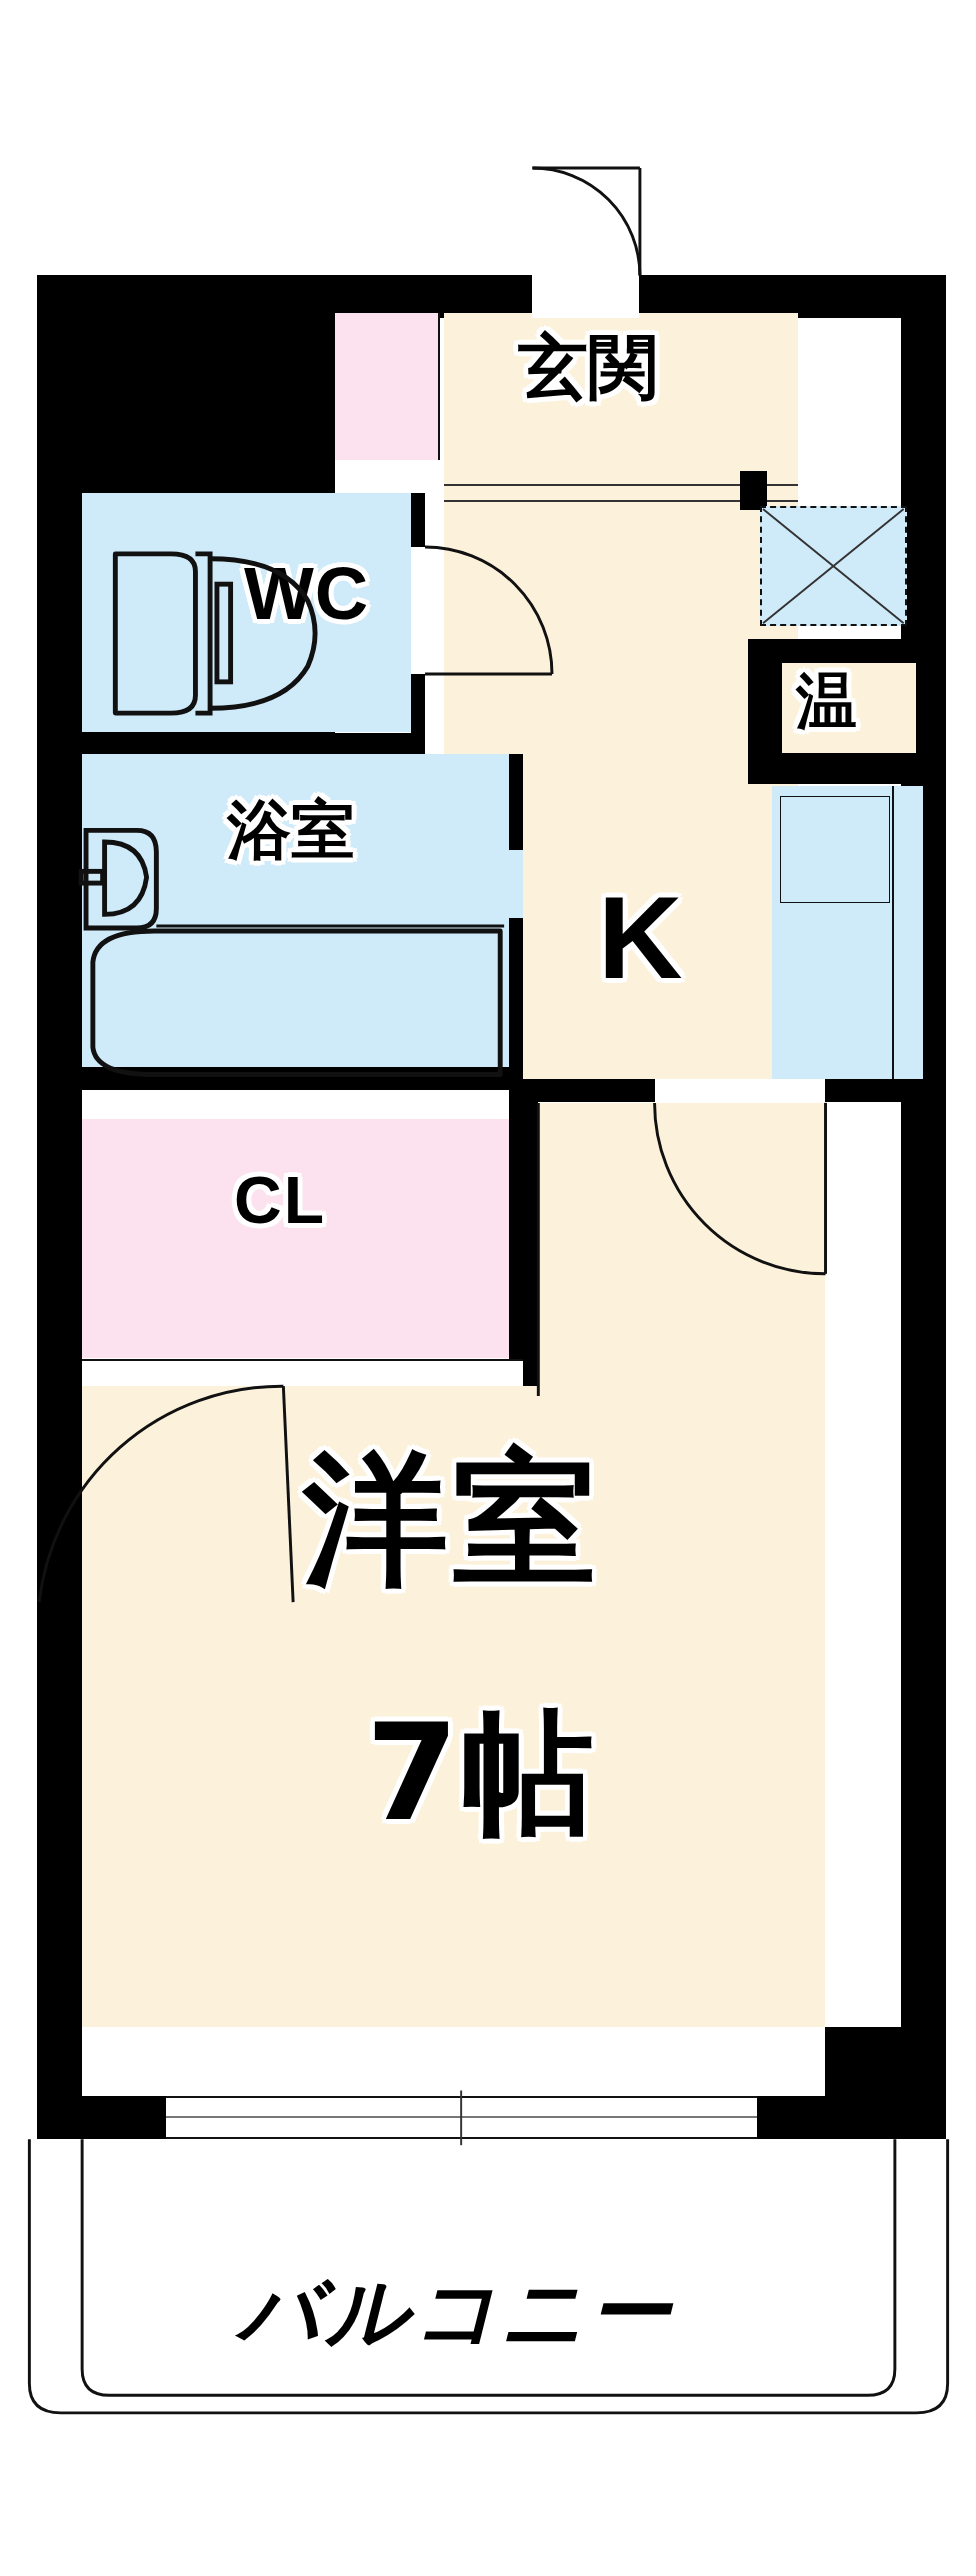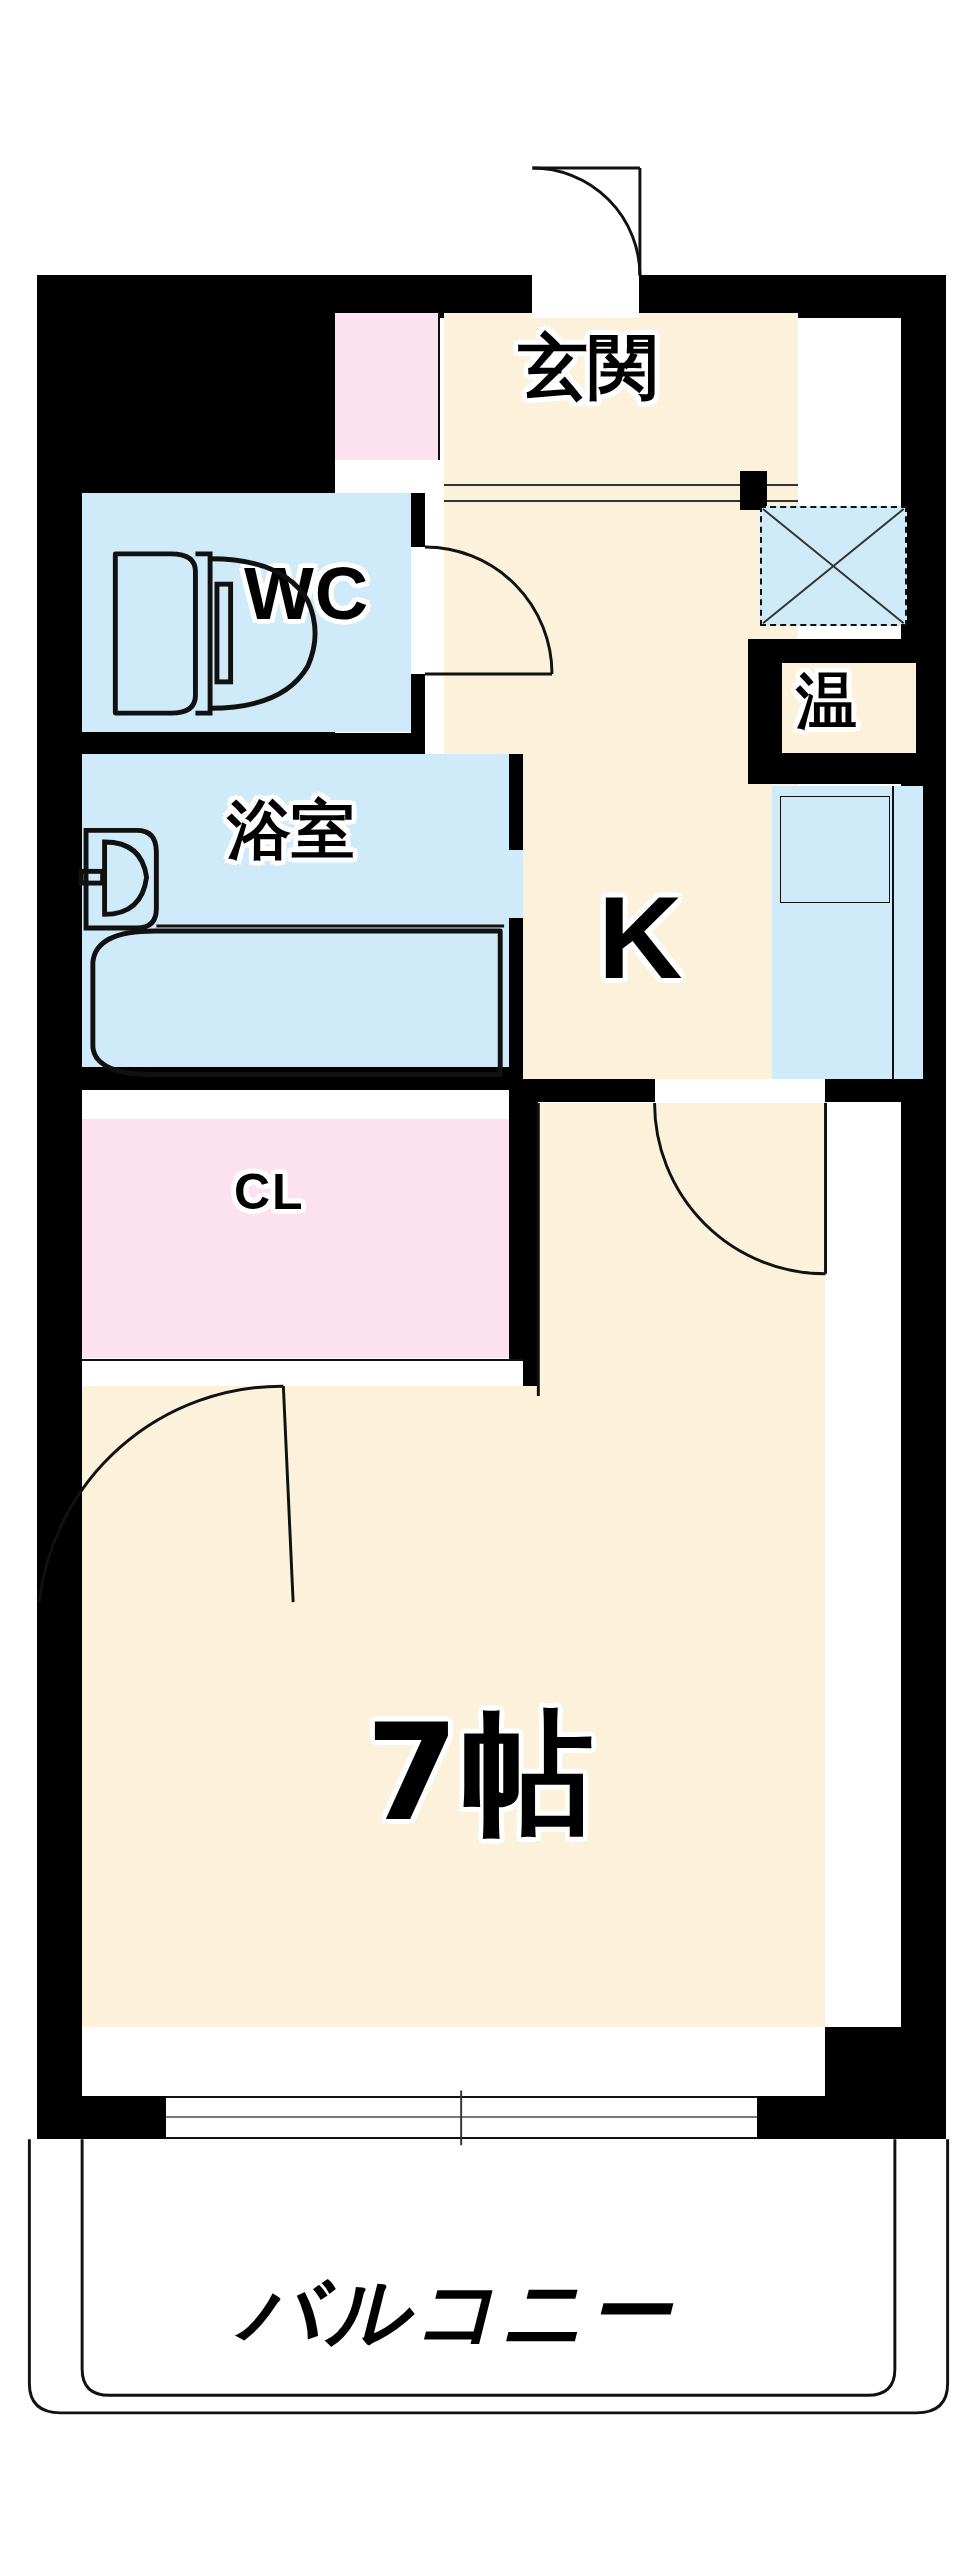--- a/index.html
+++ b/index.html
@@ -91,25 +91,26 @@
   <div class="abs floor" style="left:782px;top:663px;width:134px;height:90px;"></div>
   <div class="lbl lbl-jp" style="left:796px;top:670px;font-size:61px;">温</div>
 
   <div class="abs water" style="left:772px;top:786px;width:151px;height:293px;"></div>
   <div class="abs water thin1" style="left:780px;top:796px;width:110px;height:107px;"></div>
   <div class="abs" style="left:892px;top:786px;width:2px;height:293px;background:#111;"></div>
 
   <div class="abs closet" style="left:82px;top:1119px;width:441px;height:239px;"></div>
   <div class="abs wall" style="left:509px;top:1090px;width:29px;height:298px;"></div>
   <div class="abs white" style="left:82px;top:1359px;width:441px;height:27px;border-top:2.9px solid #111;"></div>
-  <div class="lbl" style="left:234px;top:1167px;font-size:50px;letter-spacing:2px;">CL</div>
+  <div class="lbl" style="left:234px;top:1167px;font-size:66px;letter-spacing:2px;">CL</div>
 
   <div class="abs floor" style="left:82px;top:1386px;width:743px;height:641px;"></div>
   <div class="abs floor" style="left:538px;top:1103px;width:287px;height:293px;"></div>
 
+  <div class="lbl lbl-jp" style="left:303px;top:1446px;font-size:145px;letter-spacing:3.9px;">洋室</div>
   <div class="lbl lbl-jp" style="left:366px;top:1707px;font-size:133px;letter-spacing:2px;">7帖</div>
 
   <div class="abs white" style="left:166px;top:2096px;width:591px;height:43px;border-top:2px solid #111;border-bottom:2px solid #111;"></div>
   <div class="abs" style="left:166px;top:2116px;width:591px;height:2px;background:#777;"></div>
 
   <div class="abs white" style="left:27px;top:2139px;width:922px;height:274px;"></div>
   <div class="lbl lbl-plain lbl-jp" style="left:237px;top:2271px;font-size:82px;letter-spacing:3.9px;font-style:italic;">バルコニー</div>
 
   <svg class="ov" viewBox="0 0 1000 2637">
 

